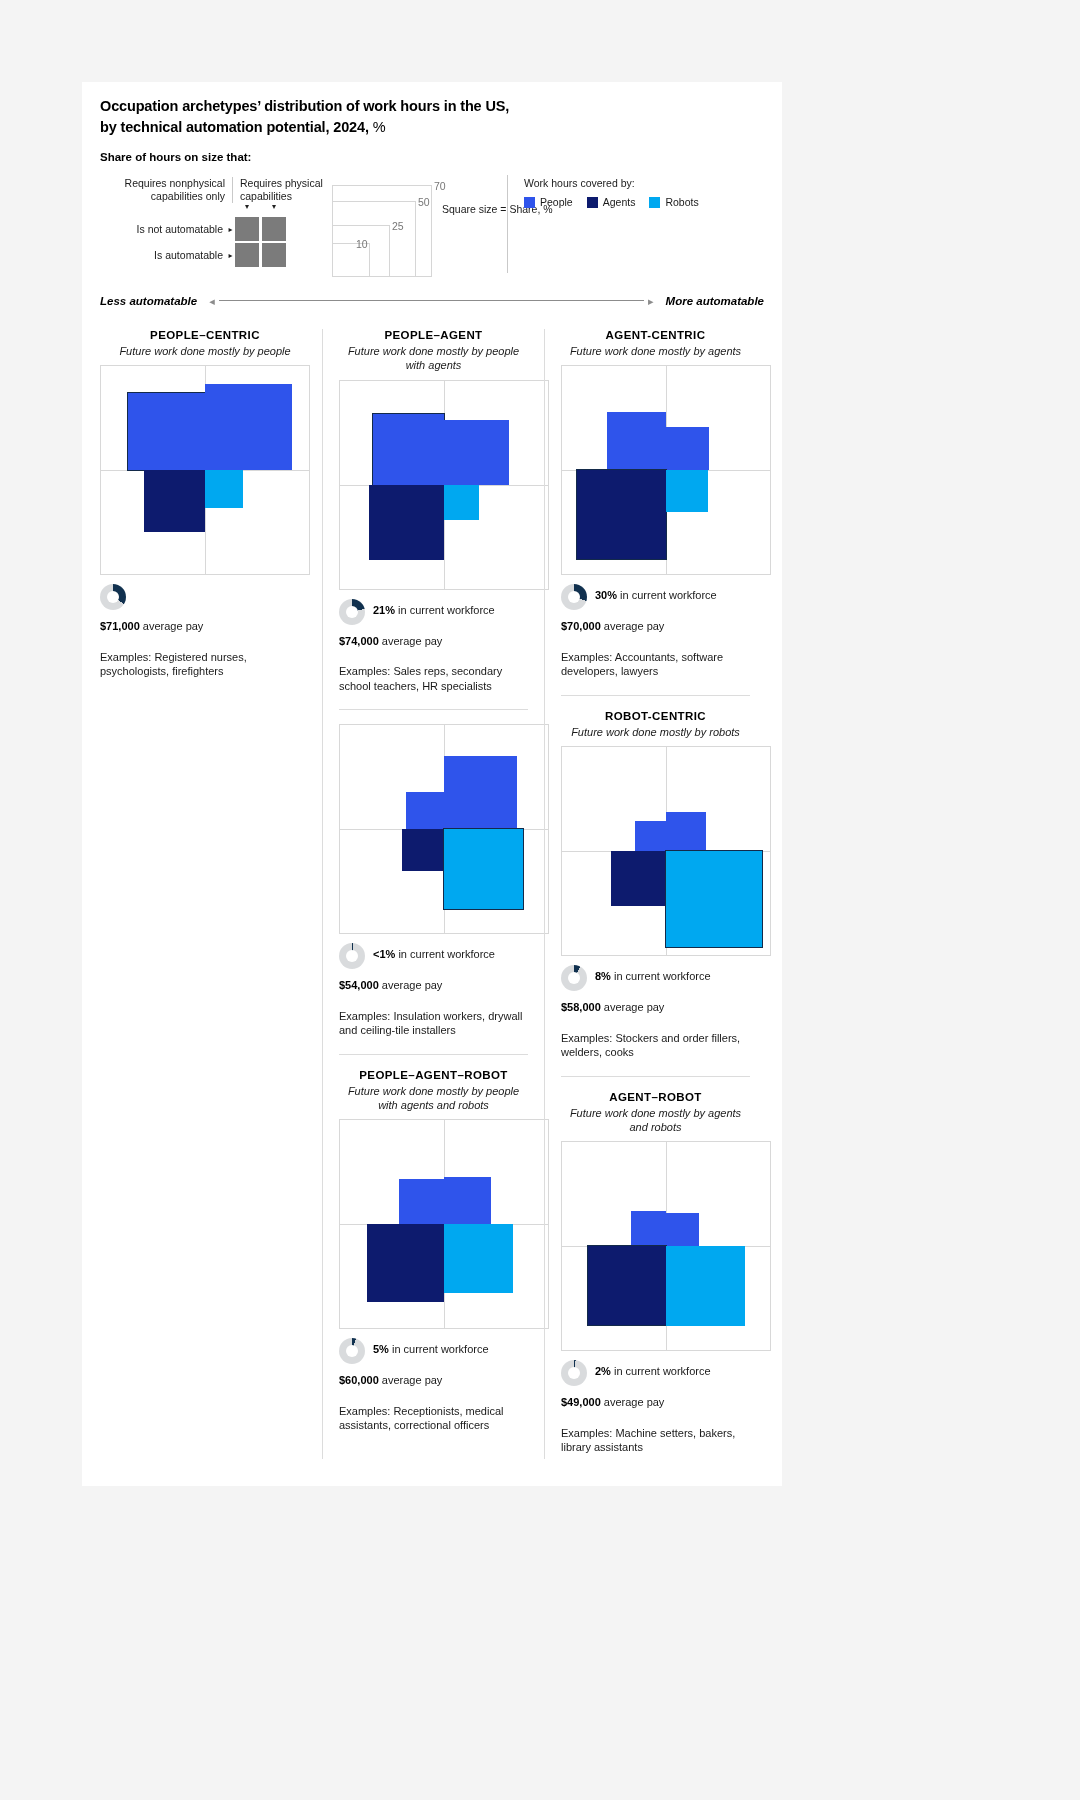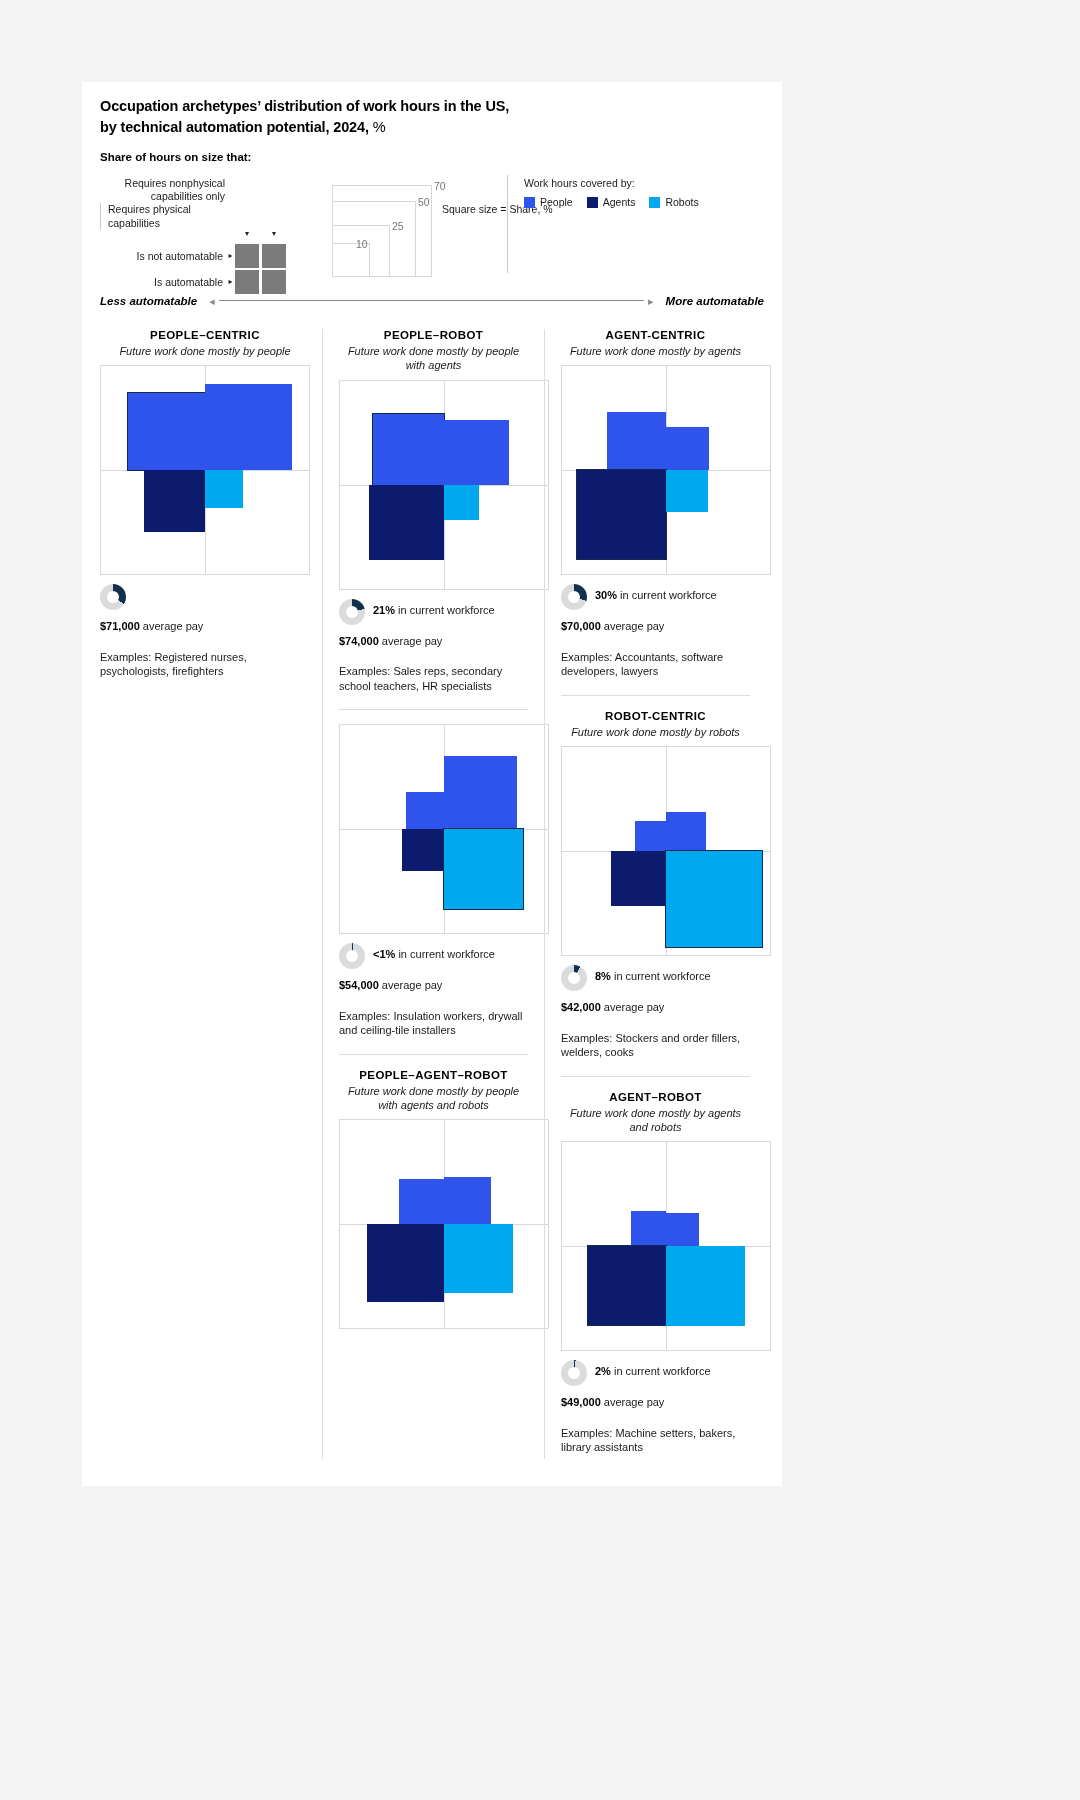--- a/index.html
+++ b/index.html
@@ -26,21 +26,21 @@
   .title .pct { font-weight:normal; }
 
   
   .legendband { position:relative; padding:0 18px; height:130px; }
   .legend-head {
     font-size:11.5px; font-weight:bold; color:#000; margin-bottom:9px;
   }
 
   
   .matrix-legend { position:absolute; left:18px; top:26px; width:250px; }
-  .ml-cols { display:flex;flex-direction:column; }
+  .ml-cols { display:flex; }
   .ml-col {
     font-size:10.5px; color:#1a1a1a; line-height:1.25;
   }
   .ml-col.left { width:132px; text-align:right; padding-right:7px; }
   .ml-col.right { width:104px; text-align:left; padding-left:7px; border-left:1px solid #c9c9c9; }
   .ml-rows { margin-top:5px; }
   .ml-row { display:flex; align-items:center; height:26px; }
   .ml-rowlab {
     width:126px; text-align:right; font-size:10.5px; color:#1a1a1a;
     padding-right:3px; white-space:nowrap;
@@ -241,21 +241,21 @@
               <div class="pay"><b>$71,000</b> <span>average pay</span></div>
               <div class="examples">Examples: Registered nurses, psychologists, firefighters</div>
             </div>
           </div>
         </div>
       </div>
     <div class="col c2">
         <div class="inner" id="col2">
           <div class="card">
             <div class="card-head">
-              <div class="card-title">PEOPLE–ROBOT</div>
+              <div class="card-title">PEOPLE–AGENT</div>
               <div class="card-sub">Future work done mostly by people with agents</div>
             </div>
             <div class="plot" style="width: 210px; height: 210px;">
               <div class="frame" style="left: 0px; top: 0px; width: 210px; height: 210px;"></div>
               <div class="quad-v" style="left: 105px; top: 0px; height: 210px;"></div>
               <div class="quad-h" style="top: 105px; left: 0px; width: 210px;"></div>
               <div class="sq outlined" style="left: 34.007px; top: 34.007px; width: 70.993px; height: 70.993px; background: rgb(47, 84, 235); z-index: 1;"></div>
               <div class="sq" style="left: 105px; top: 39.7888px; width: 65.2112px; height: 65.2112px; background: rgb(47, 84, 235); z-index: 1;"></div>
               <div class="sq" style="left: 29.7006px; top: 105px; width: 75.2994px; height: 75.2994px; background: rgb(13, 27, 110); z-index: 2;"></div>
               <div class="sq" style="left: 105px; top: 105px; width: 35.4965px; height: 35.4965px; background: rgb(0, 168, 240); z-index: 3;"></div>
@@ -297,20 +297,28 @@
             </div>
             <div class="plot" style="width: 210px; height: 210px;">
               <div class="frame" style="left: 0px; top: 0px; width: 210px; height: 210px;"></div>
               <div class="quad-v" style="left: 105px; top: 0px; height: 210px;"></div>
               <div class="quad-h" style="top: 105px; left: 0px; width: 210px;"></div>
               <div class="sq" style="left: 59.7507px; top: 59.7507px; width: 45.2493px; height: 45.2493px; background: rgb(47, 84, 235); z-index: 1;"></div>
               <div class="sq" style="left: 105px; top: 58.0426px; width: 46.9574px; height: 46.9574px; background: rgb(47, 84, 235); z-index: 1;"></div>
               <div class="sq" style="left: 27.6372px; top: 105px; width: 77.3628px; height: 77.3628px; background: rgb(13, 27, 110); z-index: 2;"></div>
               <div class="sq" style="left: 105px; top: 105px; width: 68.7386px; height: 68.7386px; background: rgb(0, 168, 240); z-index: 3;"></div>
             </div>
+            <div class="stats">
+              <div class="stat-row">
+                <span class="donut" style="background: conic-gradient(rgb(17, 49, 79) 0deg, rgb(17, 49, 79) 18deg, rgb(217, 219, 221) 18deg, rgb(217, 219, 221) 360deg);"></span>
+                <div class="stat-text"><b>5%</b> <span>in current workforce</span></div>
+              </div>
+              <div class="pay"><b>$60,000</b> <span>average pay</span></div>
+              <div class="examples">Examples: Receptionists, medical assistants, correctional officers</div>
+            </div>
           </div>
         </div>
       </div>
     <div class="col c3">
         <div class="inner" id="col3">
           <div class="card">
             <div class="card-head">
               <div class="card-title">AGENT-CENTRIC</div>
               <div class="card-sub">Future work done mostly by agents</div>
             </div>
@@ -345,21 +353,21 @@
               <div class="sq" style="left: 74.2591px; top: 74.2591px; width: 30.7409px; height: 30.7409px; background: rgb(47, 84, 235); z-index: 1;"></div>
               <div class="sq" style="left: 105px; top: 65.3137px; width: 39.6863px; height: 39.6863px; background: rgb(47, 84, 235); z-index: 1;"></div>
               <div class="sq" style="left: 50.2963px; top: 105px; width: 54.7037px; height: 54.7037px; background: rgb(13, 27, 110); z-index: 2;"></div>
               <div class="sq outlined" style="left: 105px; top: 105px; width: 95.5772px; height: 95.5772px; background: rgb(0, 168, 240); z-index: 3;"></div>
             </div>
             <div class="stats">
               <div class="stat-row">
                 <span class="donut" style="background: conic-gradient(rgb(17, 49, 79) 0deg, rgb(17, 49, 79) 28.8deg, rgb(217, 219, 221) 28.8deg, rgb(217, 219, 221) 360deg);"></span>
                 <div class="stat-text"><b>8%</b> <span>in current workforce</span></div>
               </div>
-              <div class="pay"><b>$42,000</b> <span>average pay</span></div>
+              <div class="pay"><b>$58,000</b> <span>average pay</span></div>
               <div class="examples">Examples: Stockers and order fillers, welders, cooks</div>
             </div>
             <div class="card-sep"></div>
           </div>
           <div class="card">
             <div class="card-head">
               <div class="card-title">AGENT–ROBOT</div>
               <div class="card-sub">Future work done mostly by agents and robots</div>
             </div>
             <div class="plot" style="width: 210px; height: 210px;">

